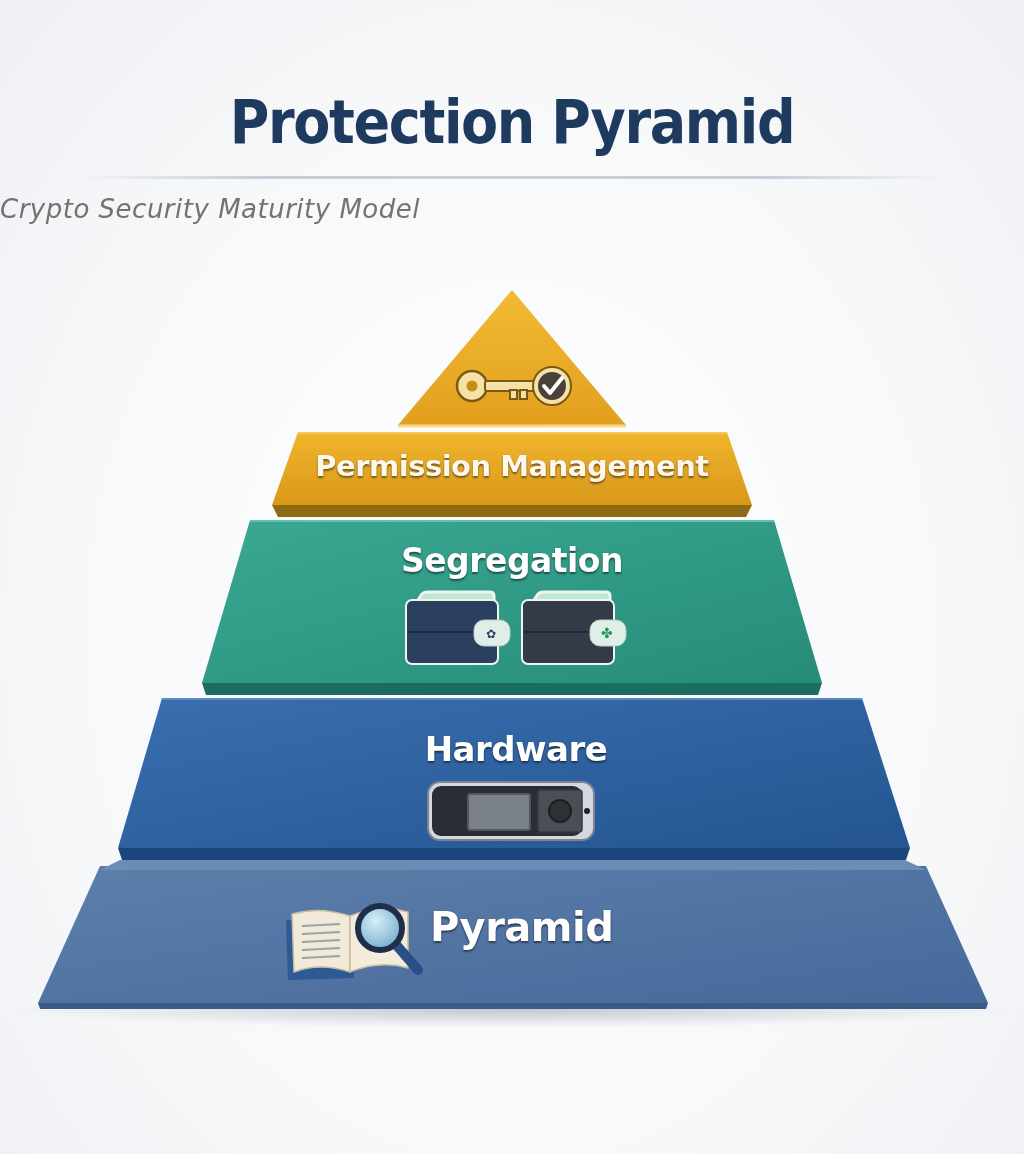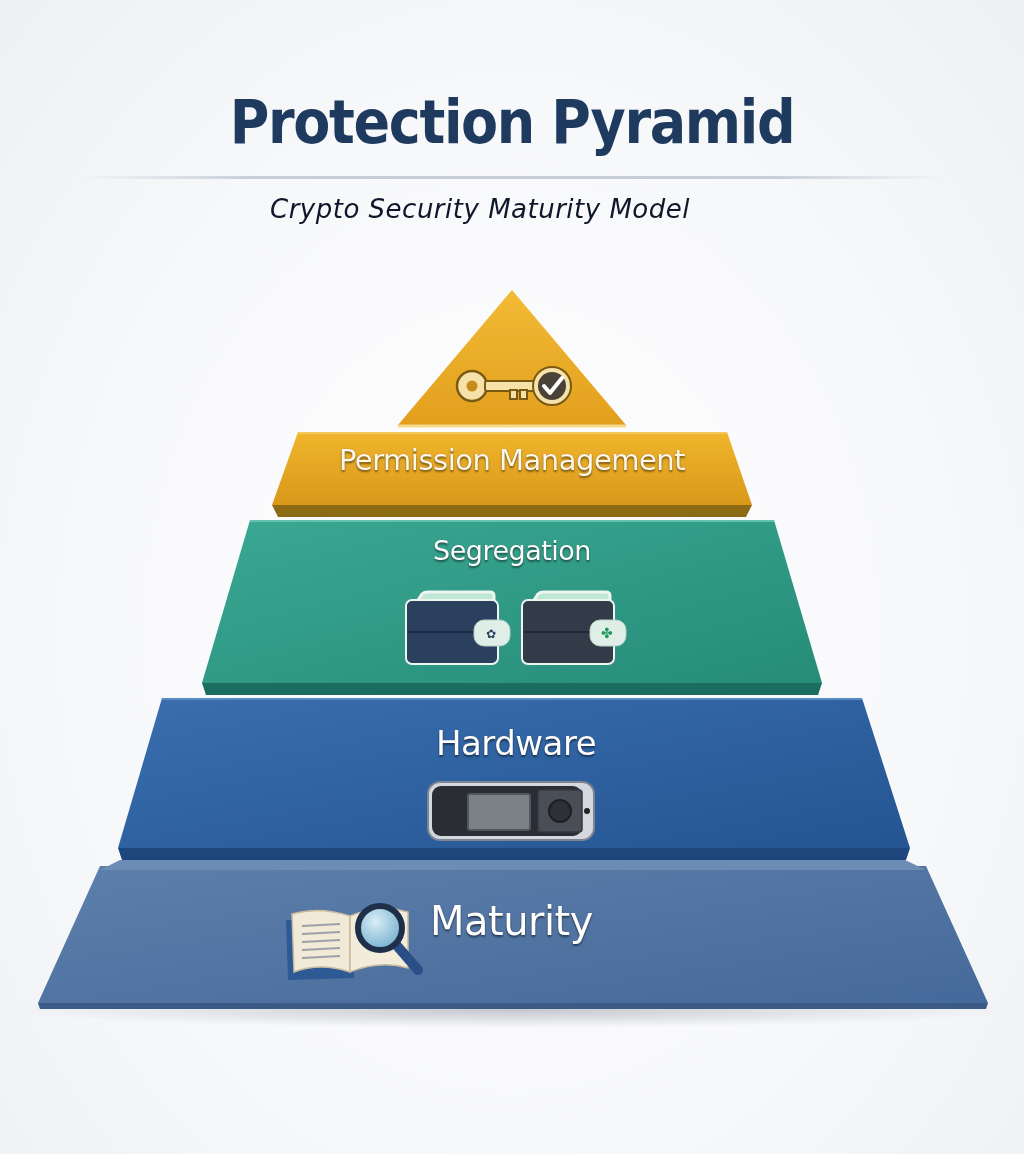--- a/index.html
+++ b/index.html
@@ -15,32 +15,32 @@
     font-family: "DejaVu Sans", sans-serif; font-weight: bold;
     font-size: 60px; letter-spacing: -1.5px; line-height: 80px;
     transform: scaleX(0.9);
   }
   .divider {
     position: absolute; left: 80px; width: 864px; top: 176px; height: 3px;
     background: linear-gradient(90deg, rgba(190,198,210,0) 0%, #c7ced8 20%, #c7ced8 80%, rgba(190,198,210,0) 100%);
   }
   .subtitle {
     position: absolute; left: 0; width: 960px; top: 194px;
-    text-align: center; color: #0f172a; font-style: italic;
+    color: #737373; font-style: italic;
     font-family: "DejaVu Sans", sans-serif; font-size: 26px; letter-spacing: 0.5px;
   }
   svg.pyr { position: absolute; left: 0; top: 0; }
   .label {
     position: absolute; text-align: center; color: #ffffff;
-    font-family: "DejaVu Sans", sans-serif; font-weight: normal;
+    font-family: "DejaVu Sans", sans-serif; font-weight: bold;
     text-shadow: 0 2px 2px rgba(0,0,0,0.45), 0 0 1px rgba(0,0,0,0.4);
-    white-space: nowrap; letter-spacing: -0.5px;
+    white-space: nowrap; letter-spacing: -0.5px; margin-top: 6px;
   }
   .lbl-perm { left: 272px; width: 480px; top: 443px; font-size: 29px; color:#fff8ea; }
-  .lbl-seg  { left: 312px; width: 400px; top: 535px; font-size: 27px; }
+  .lbl-seg  { left: 312px; width: 400px; top: 535px; font-size: 33px; }
   .lbl-hw   { left: 316px; width: 400px; top: 723px; font-size: 34px; }
   .lbl-res  { left: 430px; width: 210px; top: 898px; font-size: 40px; text-align:left; }
 </style>
 </head>
 <body>
 
 <div class="title">Protection Pyramid</div>
 <div class="divider"></div>
 <div class="subtitle">Crypto Security Maturity Model</div>
 
@@ -154,13 +154,13 @@
     <line x1="18" y1="52" x2="56" y2="50" stroke="#9aa1a8" stroke-width="2"></line>
     <line x1="18" y1="60" x2="56" y2="58" stroke="#9aa1a8" stroke-width="2"></line>
     <line x1="108" y1="42" x2="134" y2="72" stroke="#2a4f86" stroke-width="10" stroke-linecap="round"></line>
     <circle cx="96" cy="30" r="22" fill="url(#gLens)" stroke="#1f2f4a" stroke-width="6"></circle>
   </g>
 </svg>
 
 <div class="label lbl-perm">Permission Management</div>
 <div class="label lbl-seg">Segregation</div>
 <div class="label lbl-hw">Hardware</div>
-<div class="label lbl-res">Maturity</div>
+<div class="label lbl-res">Pyramid</div>
 
 </body></html>

